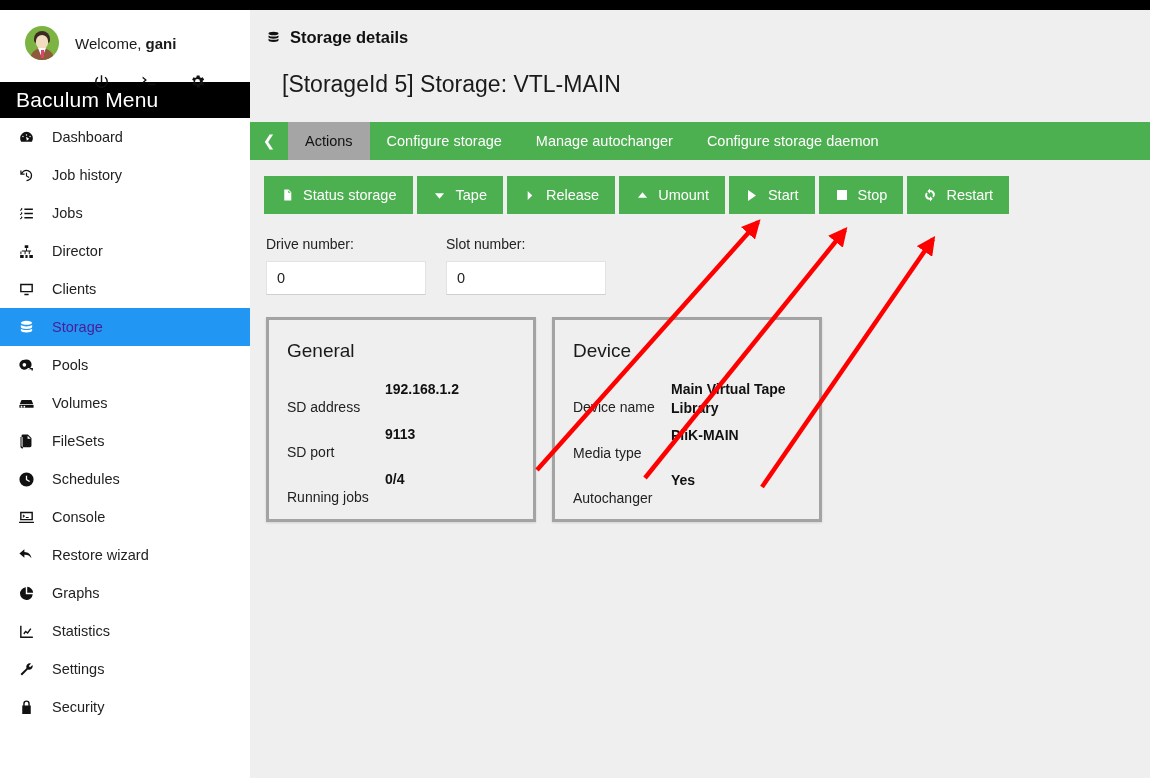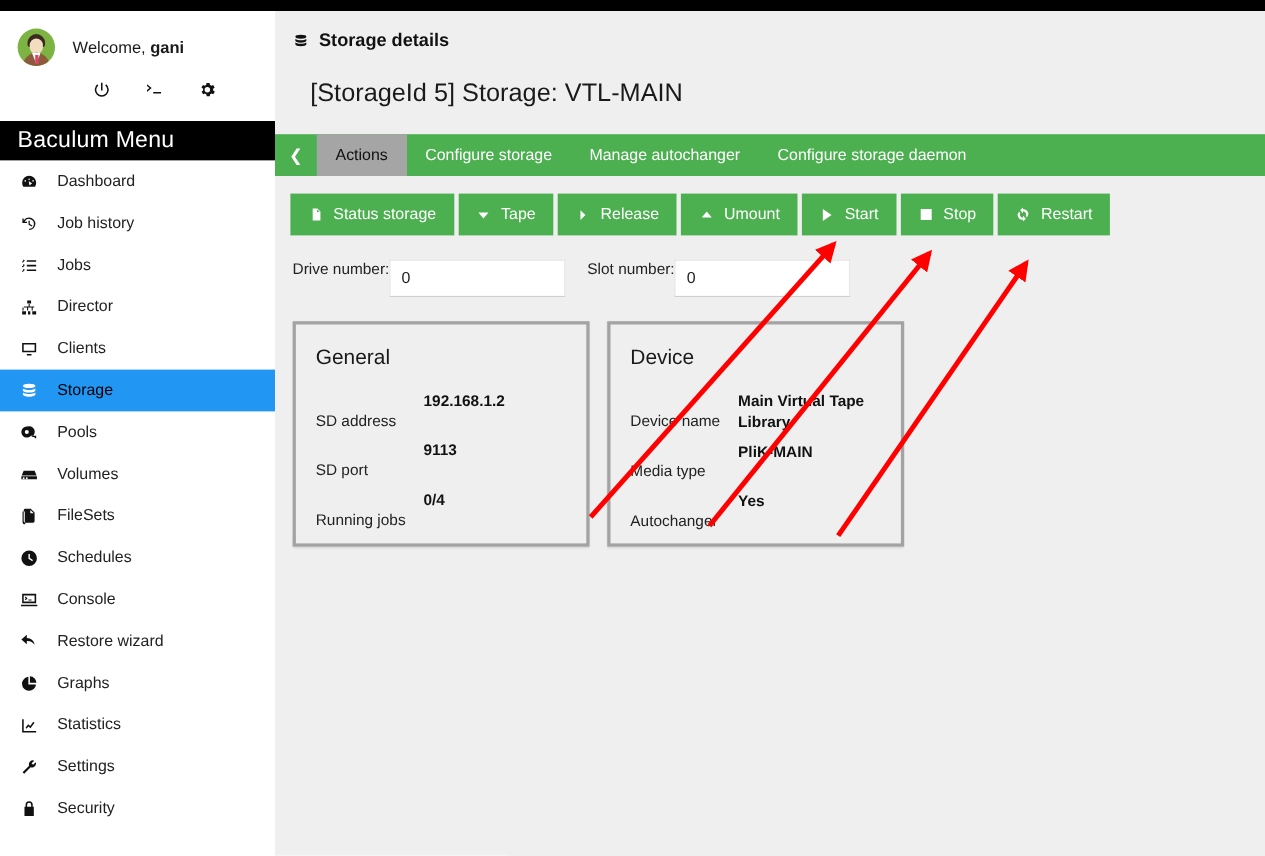--- a/index.html
+++ b/index.html
@@ -18,23 +18,24 @@
     width: 1150px; height: 10px; background: #000000;
   }
 
   
   .sidebar {
     position: absolute; left: 0; top: 10px;
     width: 250px; height: 768px;
     background: #ffffff;
   }
   .user-box {
-    height: 100px; background: #ffffff;
+    height: 72px; background: #ffffff;
     display: flex; flex-direction: column;
     padding-top: 16px;
+    margin-left: 9px;
   }
   .user-row { display: flex; align-items: center; padding-left: 16px; }
   .avatar {
     width: 34px; height: 34px; border-radius: 50%;
     background: #7cb342; position: relative; overflow: hidden;
     flex: none;
   }
   .avatar .hair {
     position: absolute; left: 9px; top: 5px; width: 16px; height: 12px;
     background: #3b2a20; border-radius: 8px 8px 3px 3px;
@@ -74,21 +75,21 @@
 
   .menu-list { background: #ffffff; }
   .menu-item {
     height: 38px; display: flex; align-items: center;
     padding-left: 18px; font-size: 14.5px; color: #222222; cursor: pointer;
   }
   .menu-item .mi-icon {
     width: 22px; height: 18px; margin-right: 12px;
     display: flex; align-items: center; justify-content: flex-start; flex:none;
   }
-  .menu-item.active { background: #2196f3; color: #000000; align-items: center; }
+  .menu-item.active { background: #2196f3; color: #4c1d95; align-items: center; }
   .menu-item.active .mi-icon svg { fill: #ffffff; }
   .mi-icon svg { fill: #111111; display:block; }
 
   
   .main {
     position: absolute; left: 250px; top: 10px;
     width: 900px; height: 768px; background: #efefef;
   }
   .page-head { padding: 18px 0 0 16px; background: #efefef; }
   .page-head-row { display: flex; align-items: center; gap: 9px; }
@@ -120,21 +121,21 @@
     height: 38px; background: #4caf50; color: #ffffff;
     display: flex; align-items: center; gap: 9px;
     padding: 0 16px; font-size: 14.5px; cursor: pointer; border: none;
     font-family: "Liberation Sans", sans-serif; white-space: nowrap;
   }
   .abtn .bi { display:flex; align-items:center; justify-content:center; width:14px; height:14px; flex:none; }
   .abtn .bi svg { fill: #ffffff; display:block; }
 
   
   .form-row { display: flex; gap: 20px; padding: 18px 0 0 16px; }
-  .field { display: flex; flex-direction: row; }
+  .field { display: flex; flex-direction: column; }
   .field-label { font-size: 14px; color: #222222; margin-bottom: 9px; }
   .field input {
     width: 160px; height: 34px; background: #ffffff;
     border: 1px solid #e2e2e2; border-bottom: 1px solid #cfcfcf;
     padding: 0 10px; font-size: 14.5px; color: #222222;
     font-family: "Liberation Sans", sans-serif;
   }
 
   
   .cards { display: flex; gap: 16px; padding: 22px 0 0 16px; }

